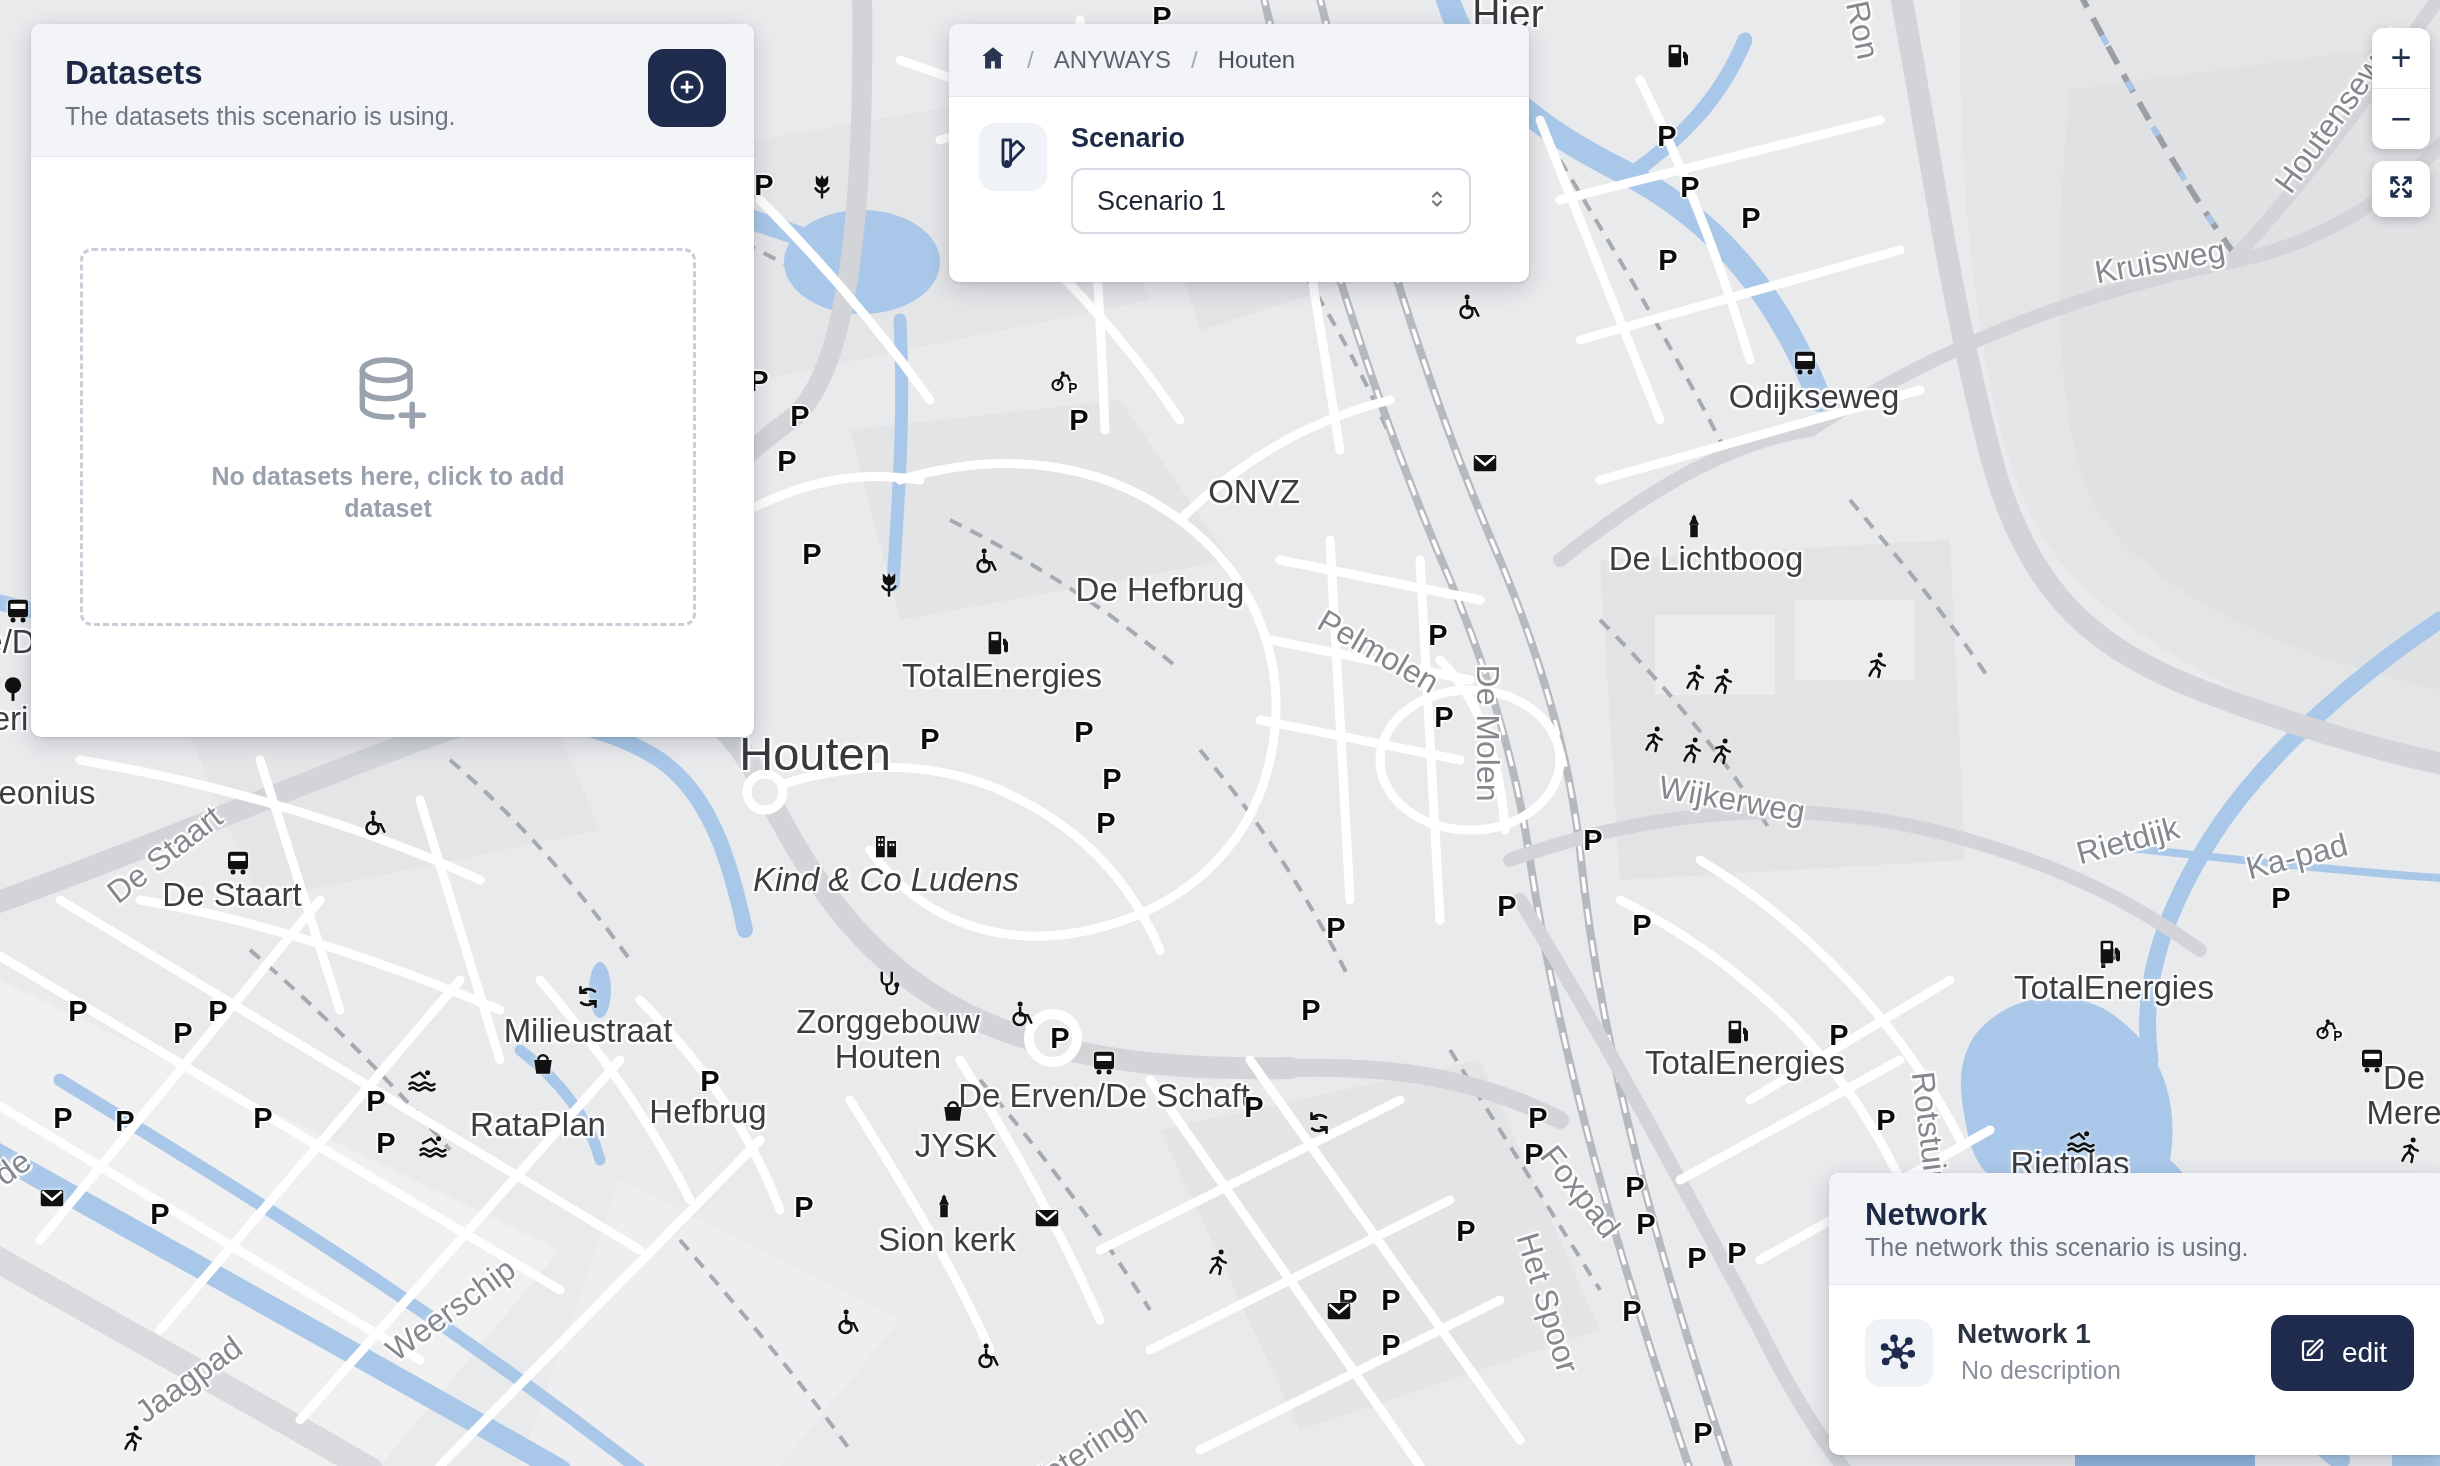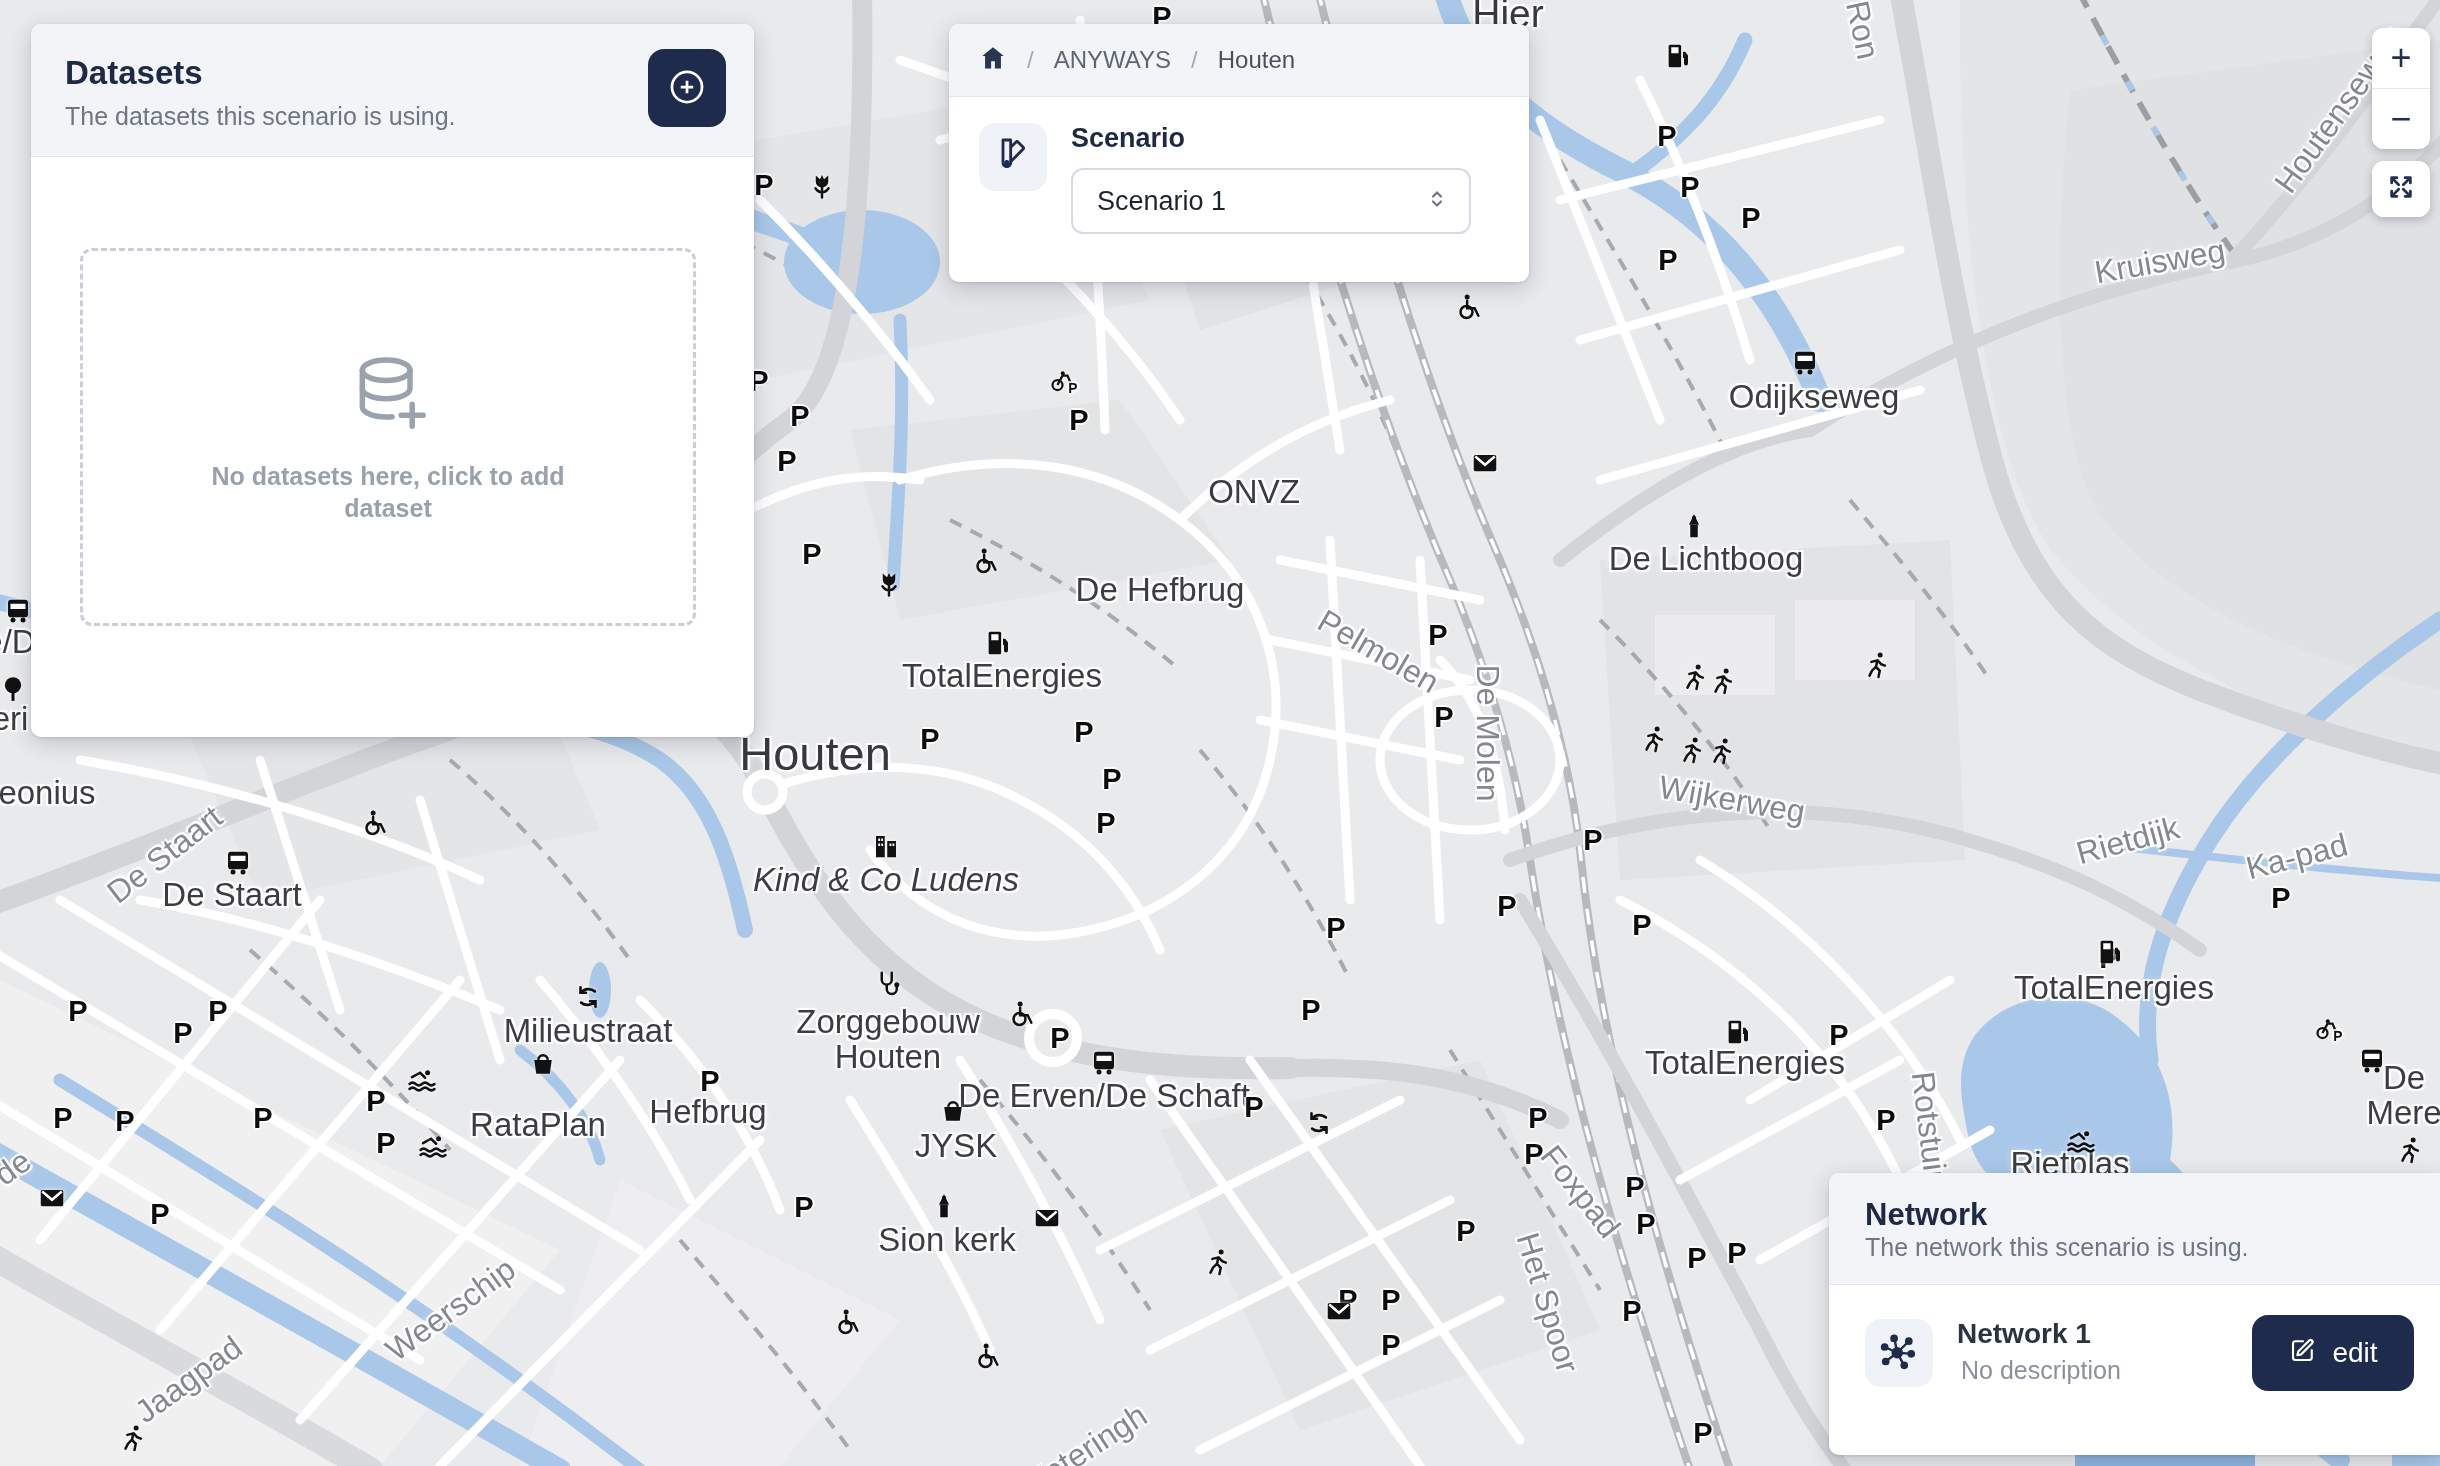--- a/index.html
+++ b/index.html
@@ -91,21 +91,21 @@
   #fullscreen-btn{margin-top:12px;height:56px;border-radius:12px;}
 
   
   #network-panel{left:1829px;top:1173px;width:611px;height:282px;border-radius:10px 0 0 10px;}
   #network-panel .panel-header{height:112px;box-sizing:border-box;padding:24px 36px 0 36px;}
   #network-panel .panel-title{font-size:31px;}
   #network-body{display:flex;align-items:center;gap:24px;padding:30px 26px 0 36px;box-sizing:border-box;}
   #network-name{font-size:28px;font-weight:bold;color:#2b3340;margin:0 0 6px 0;}
   #network-desc{font-size:25px;color:#8a919c;margin:4px;text-align:right;}
   #network-edit-btn{
-    margin-left:auto;width:162px;height:76px;border:none;border-radius:16px;cursor:pointer;
+    margin-left:auto;width:143px;height:76px;border:none;border-radius:16px;cursor:pointer;
     background:#1f2b4d;color:#fff;font-size:28px;font-family:"Liberation Sans",sans-serif;
     display:flex;align-items:center;justify-content:center;gap:14px;text-align:right;
   }
 </style>
 </head>
 <body>
 
 <div id="stage">
 
   <svg id="map-base" width="2440" height="1466" viewBox="0 0 2440 1466" xmlns="http://www.w3.org/2000/svg">

